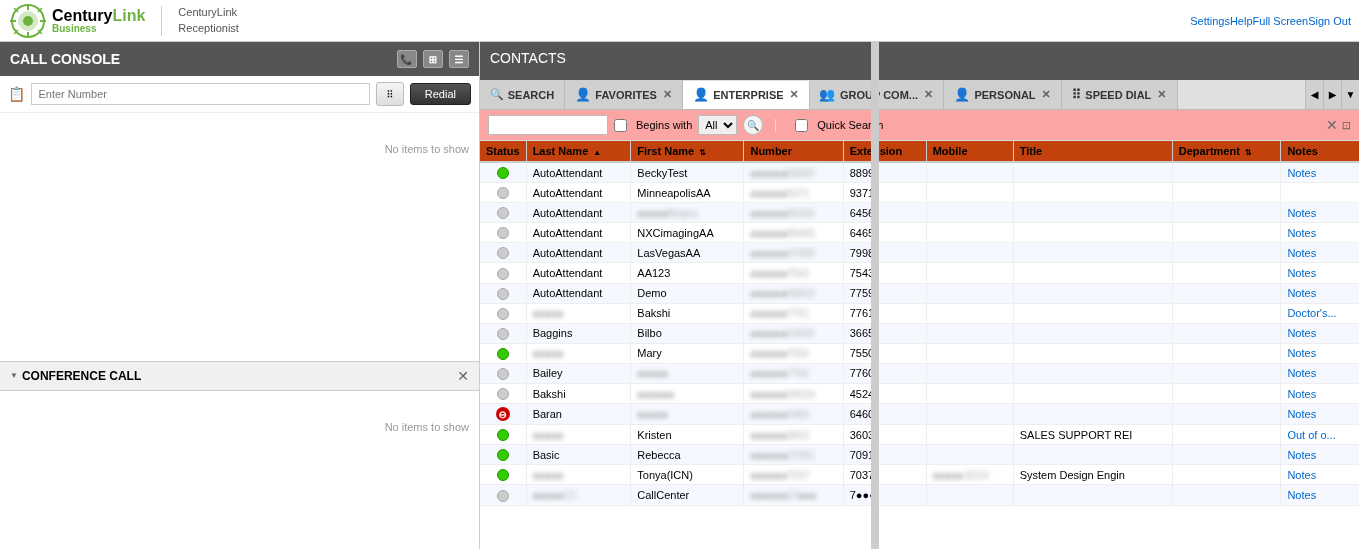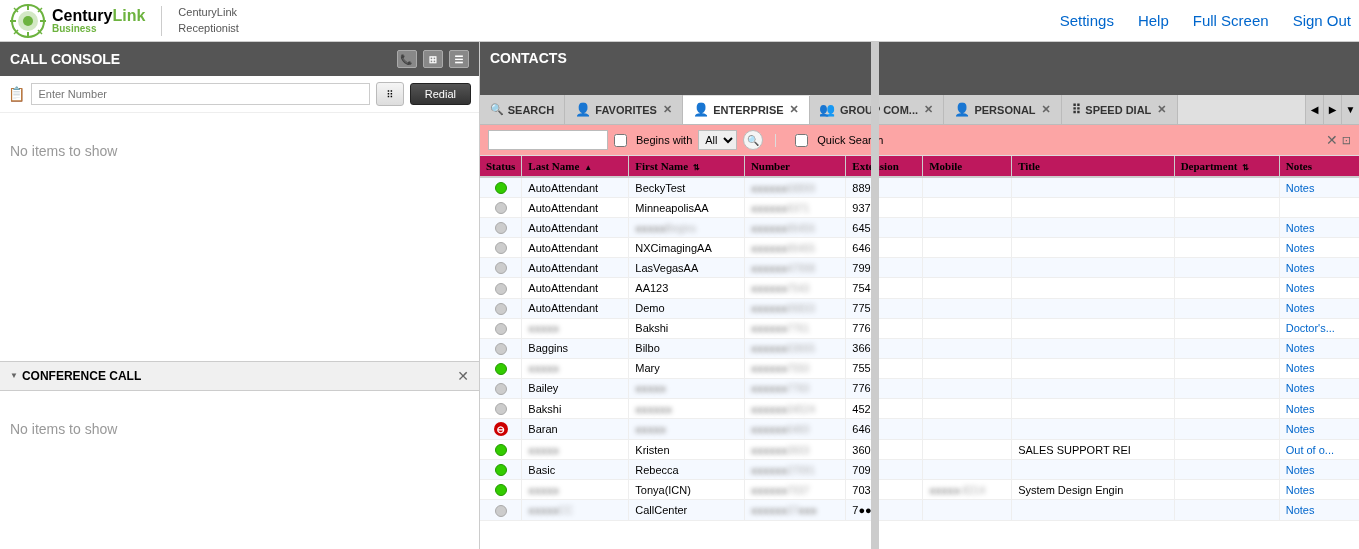--- a/index.html
+++ b/index.html
@@ -10,21 +10,21 @@
       background: #fff;
       border-bottom: 1px solid #ccc;
       display: flex;
       align-items: center;
       justify-content: space-between;
       padding: 4px 8px;
       height: 42px;
     }
     .logo-area { display: flex; align-items: center; gap: 8px; }
     .separator { width: 1px; height: 30px; background: #ccc; margin: 0 8px; }
-    .top-nav { display: flex; gap: 24px; font-size: 15px; color: #0066cc; }
+    .top-nav { display: flex; gap: 0; font-size: 11px; color: #0066cc; }
     .top-nav a { color: #0066cc; text-decoration: none; cursor: pointer; }
 
     
     .main-layout { display: flex; height: calc(549px - 42px); }
 
     
     .left-panel {
       width: 480px;
       min-width: 480px;
       border-right: 1px solid #ccc;
@@ -79,21 +79,21 @@
       background: linear-gradient(#555, #333);
       color: #fff;
       border: 1px solid #222;
       border-radius: 3px;
       padding: 4px 14px;
       font-size: 11px;
       cursor: pointer;
     }
 
     .no-items {
-      color: #999; font-size: 14px; text-align: left;
+      color: #999; font-size: 11px; text-align: right;
       padding: 30px 10px;
       flex: 1;
     }
 
     .conference-section {
       border-top: 1px solid #ccc;
       flex: 1;
       display: flex;
       flex-direction: column;
     }
@@ -112,23 +112,23 @@
       flex: 1;
       display: flex;
       flex-direction: column;
       background: #fff;
     }
 
     .contacts-header {
       background: #555;
       color: #fff;
       font-size: 14px;
-      font-weight: bold;
+      font-weight: normal;
       padding: 8px 10px;
-      height: 53px;
+      height: 38px;
     }
 
     
     .tabs-row {
       background: #e0e0e0;
       display: flex;
       align-items: center;
       border-bottom: 1px solid #bbb;
       height: 30px;
       overflow: hidden;
@@ -208,29 +208,28 @@
     .contacts-table {
       flex: 1;
       overflow-y: auto;
     }
     table {
       width: 100%;
       border-collapse: collapse;
       font-size: 11px;
     }
     thead th {
-      background: #be185d;
+      background: #c2410c;
       border-bottom: 2px solid #ccc;
       border-right: 1px solid #ccc;
       padding: 4px 6px;
       text-align: left;
       font-weight: bold;
       position: sticky; top: 0; z-index: 1;
       white-space: nowrap;
-      font-family: Liberation Serif, serif;
     }
     thead th:last-child { border-right: none; }
     tbody tr { border-bottom: 1px solid #eee; }
     tbody tr:nth-child(odd) { background: #f5f9ff; }
     tbody tr:nth-child(even) { background: #fff; }
     tbody td {
       padding: 3px 6px;
       border-right: 1px solid #eee;
       white-space: nowrap;
       overflow: hidden;

